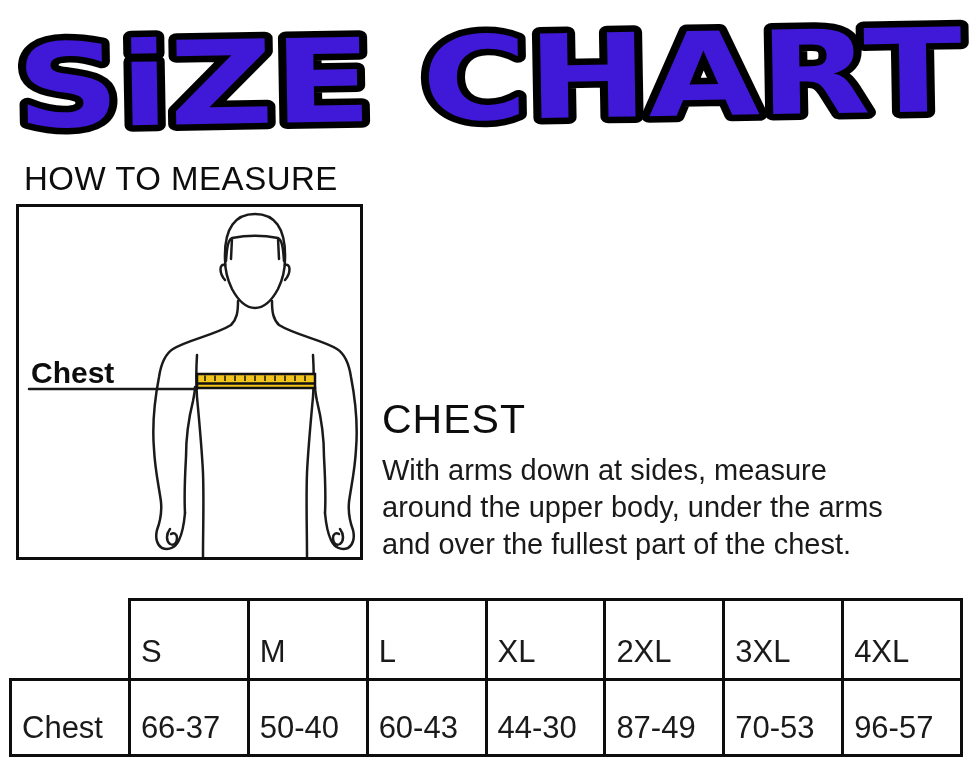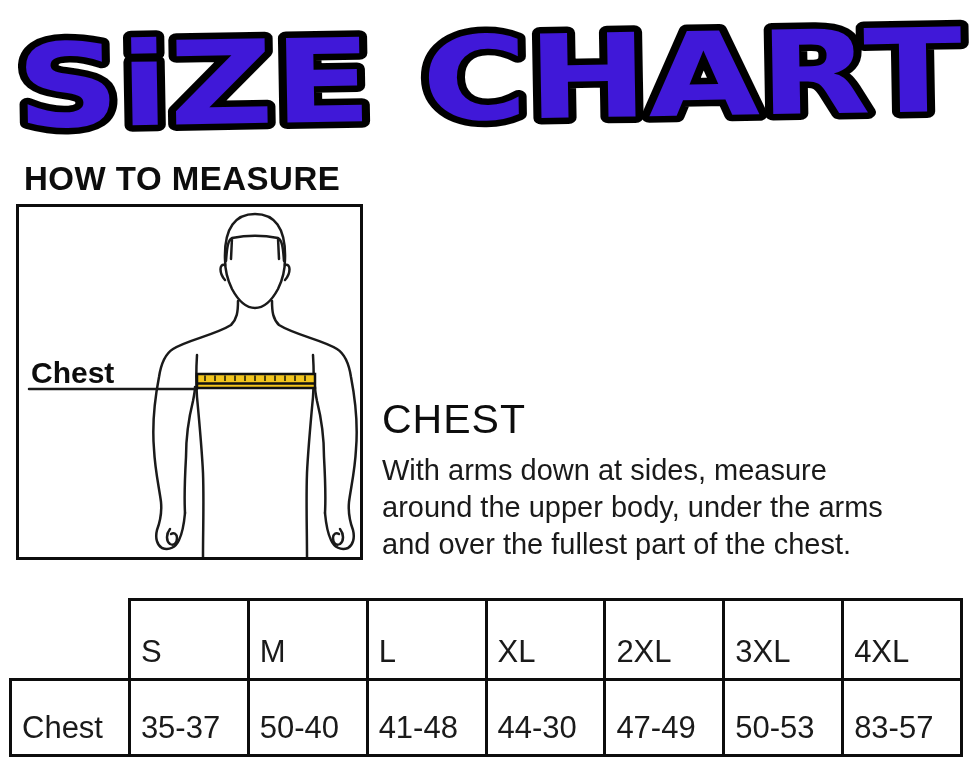--- a/index.html
+++ b/index.html
@@ -4,21 +4,21 @@
 <style>
   * { margin:0; padding:0; box-sizing:border-box; }
   html,body { width:978px; height:760px; background:#ffffff; overflow:hidden;
               font-family:"Liberation Sans", sans-serif; color:#111; }
   .stage { position:relative; width:978px; height:760px; background:#fff; }
 
   
   .title-wrap { position:absolute; left:0; top:0; width:978px; height:152px; }
 
   
-  .htm-heading { position:absolute; left:24px; top:160px; font-size:33px; font-weight:bold;
+  .htm-heading { position:absolute; left:24px; top:160px; font-size:33px; font-weight:normal;
                  letter-spacing:0.5px; color:#0d0d0d; }
 
   
   .diagram-box { position:absolute; left:16px; top:204px; width:347px; height:356px;
                  border:3px solid #0d0d0d; background:#fff; }
   .diagram-box svg { display:block; }
 
   
   .chest-heading { position:absolute; left:382px; top:396px; font-size:41px;
                    letter-spacing:1px; color:#0d0d0d; font-weight:normal; }
@@ -111,24 +111,24 @@
       <th>S</th>
       <th>M</th>
       <th>L</th>
       <th>XL</th>
       <th>2XL</th>
       <th>3XL</th>
       <th>4XL</th>
     </tr>
     <tr class="body">
       <td>Chest</td>
-      <td>35-37</td>
+      <td>66-37</td>
       <td>50-40</td>
-      <td>41-48</td>
+      <td>60-43</td>
       <td>44-30</td>
-      <td>47-49</td>
-      <td>50-53</td>
-      <td>83-57</td>
+      <td>87-49</td>
+      <td>70-53</td>
+      <td>96-57</td>
     </tr>
   </tbody>
     </table>
 
 </div>
 
 </body></html>

